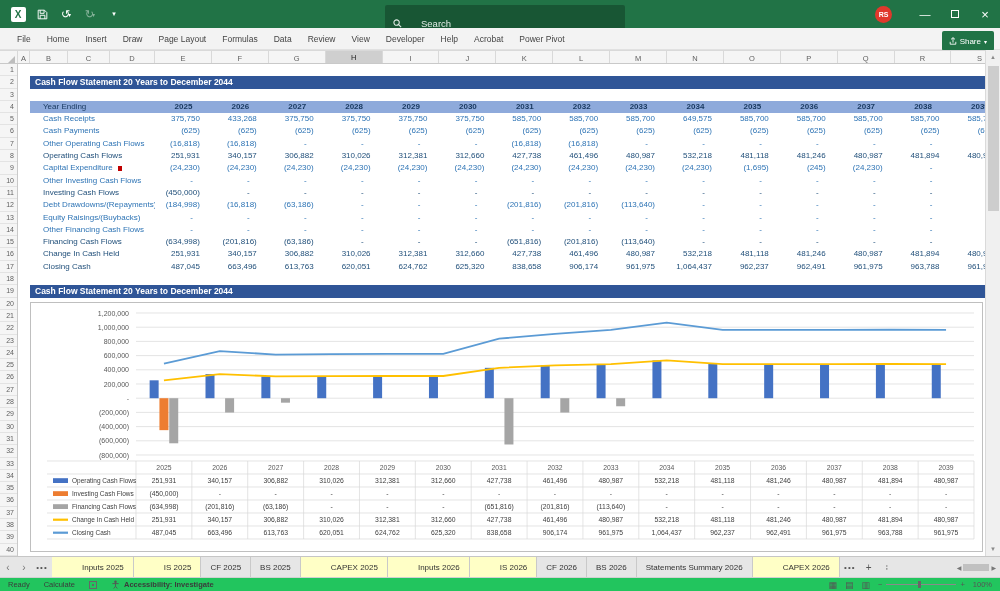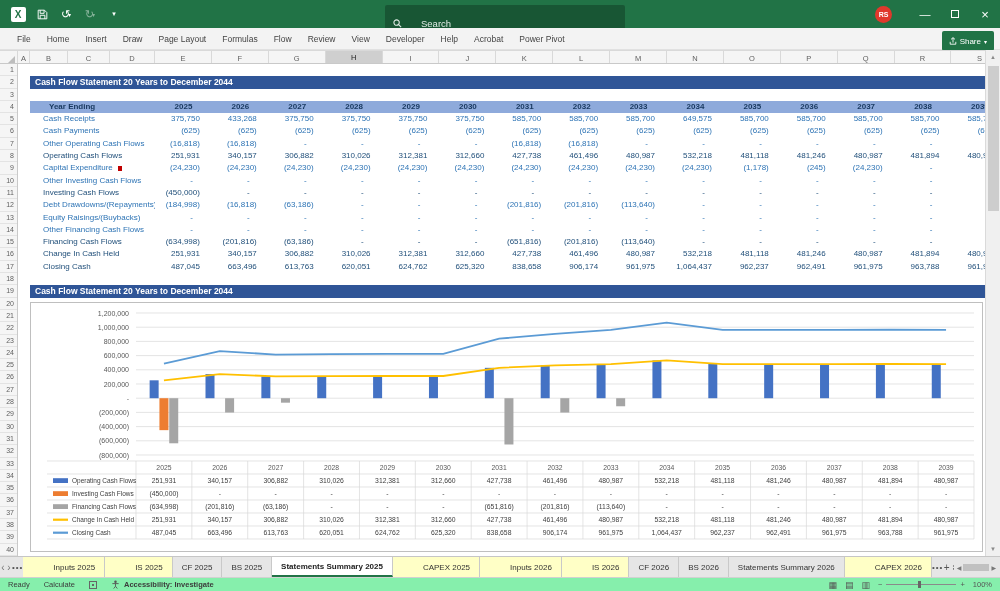--- a/index.html
+++ b/index.html
@@ -37,21 +37,21 @@
 
   
   .rowhdr { position:absolute; left:0; top:64px; width:18px; height:492px; background:#F5F5F5; border-right:1px solid #C9C9C9; overflow:hidden; }
   .rh-cell { height:12.3px; font-size:7px; color:#616161; text-align:right; padding-right:3px; line-height:12.3px; border-bottom:1px solid #E3E3E3; }
   .cells { position:absolute; left:30px; top:64px; width:955px; height:492px; overflow:hidden; background:#fff; }
 
   .banner { position:absolute; left:0; width:978px; height:12.4px; background:#2F5597; color:#fff; font-weight:bold; font-size:8.5px; line-height:12.4px; padding-left:5px; }
   .banner1 { top:12.3px; } .banner2 { top:221.4px; }
 
   .year-row { position:absolute; top:36.9px; left:0; display:grid; grid-template-columns:125px repeat(15,56.9px); background:#8EAADB; height:12.4px; line-height:12.4px; }
-  .year-row .yl { font-weight:bold; color:#17375E; font-size:8px; padding-left:19px; }
+  .year-row .yl { font-weight:normal; color:#17375E; font-size:8px; padding-left:13px; }
   .year-row .yc { font-weight:bold; color:#17375E; font-size:8px; text-align:center; }
 
   .rows { position:absolute; top:49.2px; left:0; }
   .t-row { display:grid; grid-template-columns:125px repeat(15,56.9px); height:12.3px; line-height:12.3px; }
   .t-row .lbl { font-size:8px; padding-left:13px; white-space:nowrap; overflow:hidden; display:flex; align-items:center; }
   .t-row .v { font-size:8px; text-align:right; padding-right:12px; white-space:nowrap; }
   .t-row .v.dash { padding-right:19px; }
   .sub { color:#2E74B5; } .tot { color:#1F4E79; }
   .cmark { width:4px; height:5px; background:#C00000; display:inline-block; margin-left:5px; flex:none; }
 
@@ -70,21 +70,21 @@
   .nav-btn { width:16px; display:flex; align-items:center; justify-content:center; color:#777; font-size:10px; }
   .nav-dots { width:20px; display:flex; align-items:center; justify-content:center; color:#555; letter-spacing:1px; }
   .stab { display:flex; align-items:center; padding:0 9px; border-right:1px solid #C9C9C9; white-space:nowrap; }
   .stab.yellow { background:#FFFFC6;padding-left:30px; }
   .stab.active { background:#FFF; font-weight:bold; border-bottom:2px solid #217346; color:#222; }
   .tab-extra { display:flex; align-items:center; justify-content:center; width:18px; color:#555; font-size:10px; }
   .hscroll { margin-left:auto; display:flex; align-items:center; padding-right:4px; gap:2px; color:#777; font-size:6px; }
   .hs-thumb { width:26px; height:7px; background:#C1C1C1; }
 
   
-  .statusbar { position:absolute; left:0; top:577px; width:1000px; height:14px; background:#86efac; border-top:1px solid #D1D1D1; display:flex; align-items:center; font-size:7.5px; color:#3b3b3b; padding:0 8px; gap:14px; }
+  .statusbar { position:absolute; left:0; top:577px; width:1000px; height:14px; background:#22c55e; border-top:1px solid #D1D1D1; display:flex; align-items:center; font-size:7.5px; color:#3b3b3b; padding:0 8px; gap:14px; }
   .macro-icon { width:8px; height:8px; border:1px solid #666; position:relative; }
   .macro-icon:after { content:""; position:absolute; left:2px; top:2px; width:2px; height:2px; background:#666; }
   .sb-acc { display:flex; align-items:center; gap:4px; }
   .sb-right { margin-left:auto; display:flex; align-items:center; gap:8px; color:#555; }
   .view-ico { font-size:9px; }
   .zoomctl { display:flex; align-items:center; gap:4px; }
   .zoom-track { width:70px; height:1px; background:#8a8a8a; position:relative; }
   .zoom-thumb { position:absolute; left:32px; top:-3px; width:3px; height:7px; background:#666; }
 </style>
 </head>
@@ -124,21 +124,21 @@
   </div>
 
   <div class="ribbon">
     <div class="ribbon-tabs" id="ribbon-tabs">
         <span class="rtab">File</span>
         <span class="rtab">Home</span>
         <span class="rtab">Insert</span>
         <span class="rtab">Draw</span>
         <span class="rtab">Page Layout</span>
         <span class="rtab">Formulas</span>
-        <span class="rtab">Flow</span>
+        <span class="rtab">Data</span>
         <span class="rtab">Review</span>
         <span class="rtab">View</span>
         <span class="rtab">Developer</span>
         <span class="rtab">Help</span>
         <span class="rtab">Acrobat</span>
         <span class="rtab">Power Pivot</span>
       </div>
     <div class="share-btn">
       <svg width="8" height="8" viewBox="0 0 10 10">
           <path d="M5 7 V1 M2.5 3 L5 0.8 L7.5 3 M1.5 6 v3 h7 v-3" fill="none" stroke="#fff" stroke-width="1.1"></path>
@@ -323,21 +323,21 @@
           <div class="v sub">(24,230)</div>
           <div class="v sub">(24,230)</div>
           <div class="v sub">(24,230)</div>
           <div class="v sub">(24,230)</div>
           <div class="v sub">(24,230)</div>
           <div class="v sub">(24,230)</div>
           <div class="v sub">(24,230)</div>
           <div class="v sub">(24,230)</div>
           <div class="v sub">(24,230)</div>
           <div class="v sub">(24,230)</div>
-          <div class="v sub">(1,178)</div>
+          <div class="v sub">(1,695)</div>
           <div class="v sub">(245)</div>
           <div class="v sub">(24,230)</div>
           <div class="v sub dash">-</div>
           <div class="v sub dash">-</div>
         </div>
         <div class="t-row">
           <div class="lbl sub">
             <span>Other Investing Cash Flows</span>
           </div>
           <div class="v sub dash">-</div>
@@ -681,21 +681,20 @@
 
   <div class="tabstrip">
     <span class="nav-btn">‹</span>
     <span class="nav-btn">›</span>
     <span class="nav-dots">•••</span>
     <span id="sheet-tabs-list" style="display:flex;">
         <span class="stab yellow">Inputs 2025</span>
         <span class="stab yellow">IS 2025</span>
         <span class="stab">CF 2025</span>
         <span class="stab">BS 2025</span>
-        <span class="stab active">Statements Summary 2025</span>
         <span class="stab yellow">CAPEX 2025</span>
         <span class="stab yellow">Inputs 2026</span>
         <span class="stab yellow">IS 2026</span>
         <span class="stab">CF 2026</span>
         <span class="stab">BS 2026</span>
         <span class="stab">Statements Summary 2026</span>
         <span class="stab yellow">CAPEX 2026</span>
       </span>
     <span class="nav-dots">•••</span>
     <span class="tab-extra">+</span>

